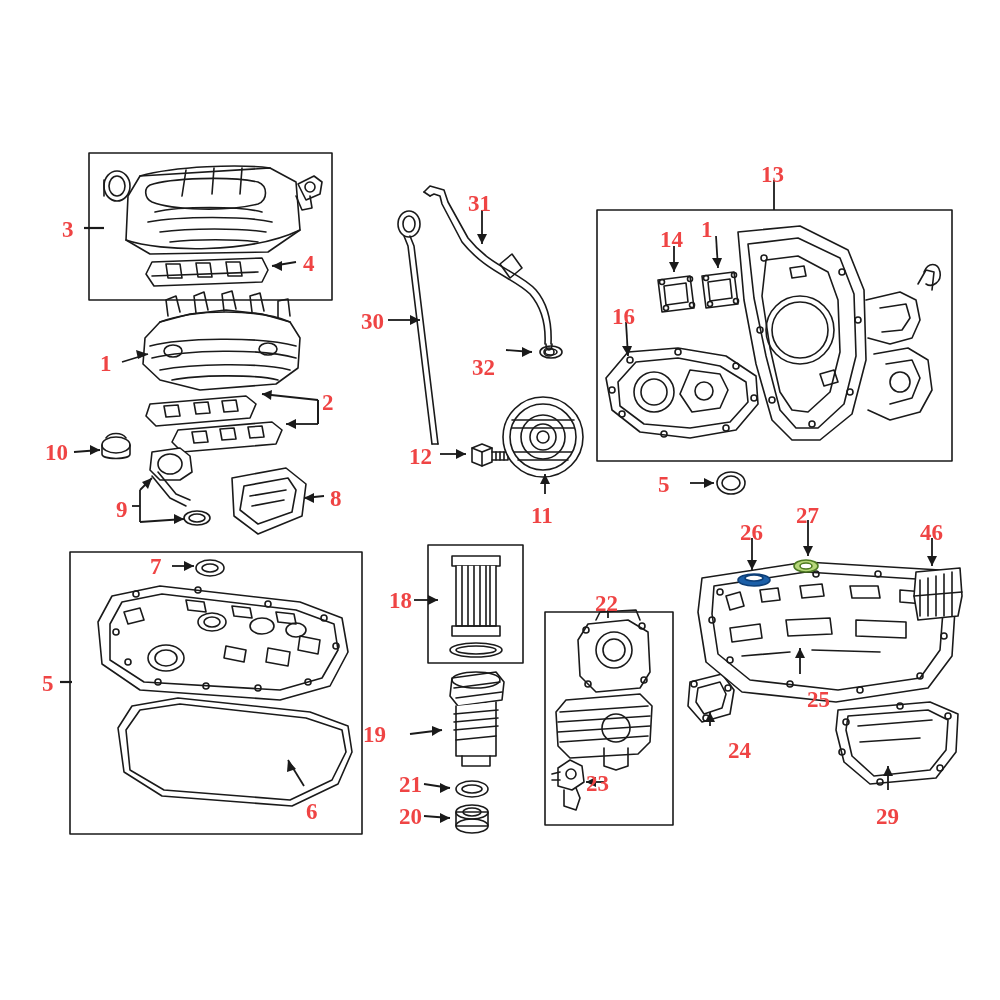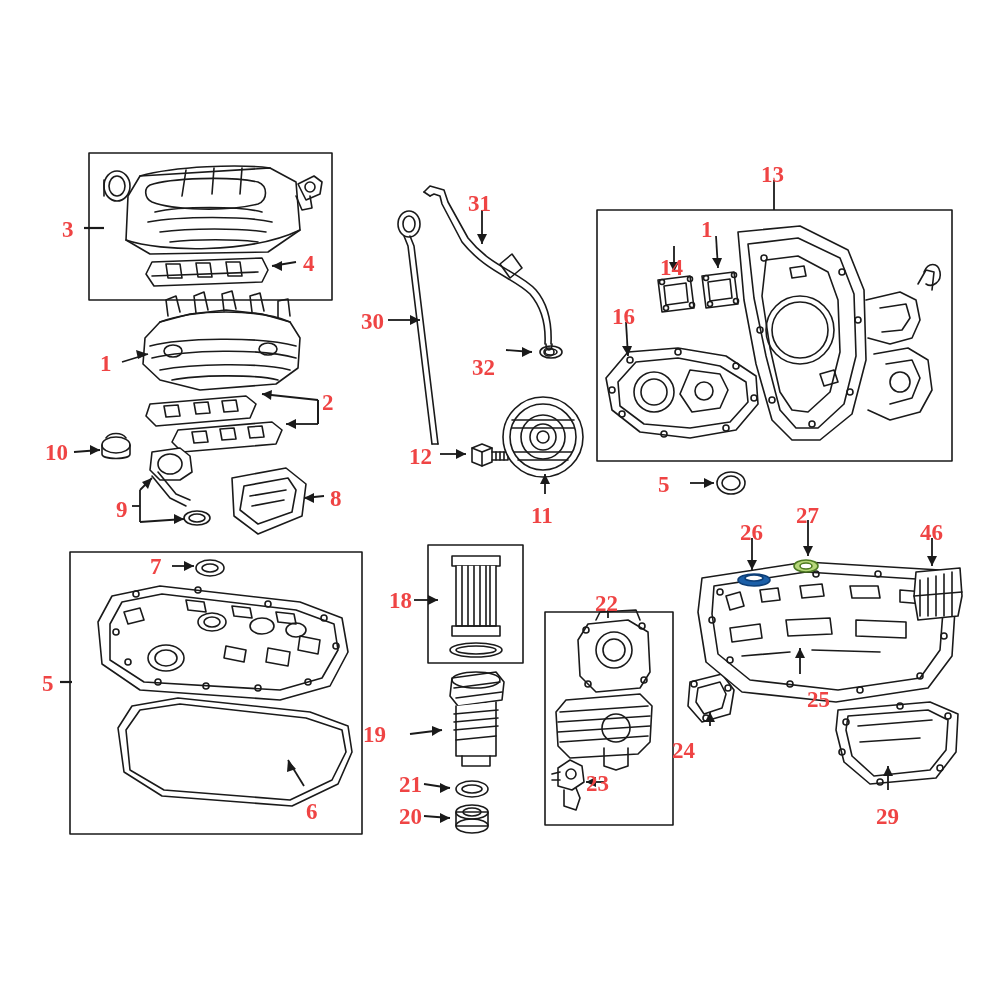--- a/index.html
+++ b/index.html
@@ -498,31 +498,31 @@
 <div class="callout-label" style="left:303px; top:252px;">4</div>
 <div class="callout-label" style="left:42px;  top:672px;">5</div>
 <div class="callout-label" style="left:306px; top:800px;">6</div>
 <div class="callout-label" style="left:150px; top:555px;">7</div>
 <div class="callout-label" style="left:330px; top:487px;">8</div>
 <div class="callout-label" style="left:116px; top:498px;">9</div>
 <div class="callout-label" style="left:45px;  top:441px;text-align:center;">10</div>
 <div class="callout-label" style="left:531px; top:504px;">11</div>
 <div class="callout-label" style="left:409px; top:445px;">12</div>
 <div class="callout-label" style="left:761px; top:163px;">13</div>
-<div class="callout-label" style="left:660px; top:228px;margin-top:28px;">14</div>
+<div class="callout-label" style="left:660px; top:228px;">14</div>
 <div class="callout-label" style="left:701px; top:218px;">1</div>
 <div class="callout-label" style="left:612px; top:305px;">16</div>
 <div class="callout-label" style="left:658px; top:473px;">5</div>
 <div class="callout-label" style="left:389px; top:589px;">18</div>
 <div class="callout-label" style="left:363px; top:723px;">19</div>
 <div class="callout-label" style="left:399px; top:805px;">20</div>
 <div class="callout-label" style="left:399px; top:773px;">21</div>
 <div class="callout-label" style="left:595px; top:592px;">22</div>
 <div class="callout-label" style="left:586px; top:772px;">23</div>
-<div class="callout-label" style="left:672px; top:739px;text-align:center;">24</div>
+<div class="callout-label" style="left:728px; top:739px;text-align:center;">24</div>
 <div class="callout-label" style="left:787px; top:688px;margin-left:20px;">25</div>
 <div class="callout-label" style="left:740px; top:521px;">26</div>
 <div class="callout-label" style="left:796px; top:504px;">27</div>
 <div class="callout-label" style="left:920px; top:521px;">46</div>
 <div class="callout-label" style="left:876px; top:805px;">29</div>
 <div class="callout-label" style="left:361px; top:310px;">30</div>
 <div class="callout-label" style="left:468px; top:192px;">31</div>
 <div class="callout-label" style="left:472px; top:356px;">32</div>
 
 </div>

